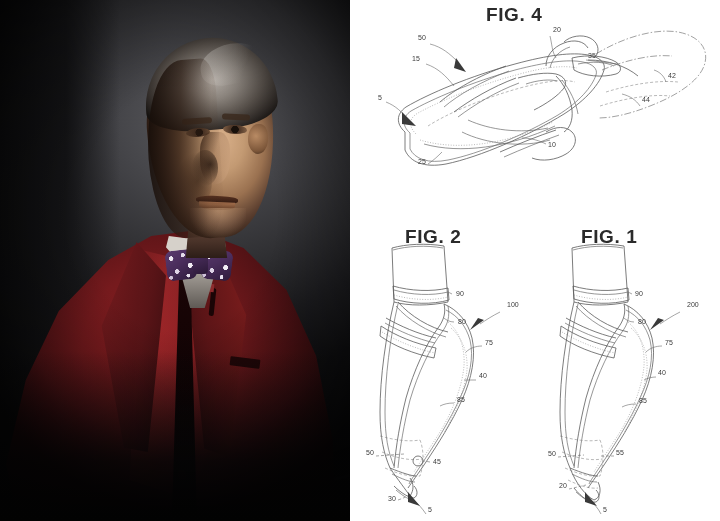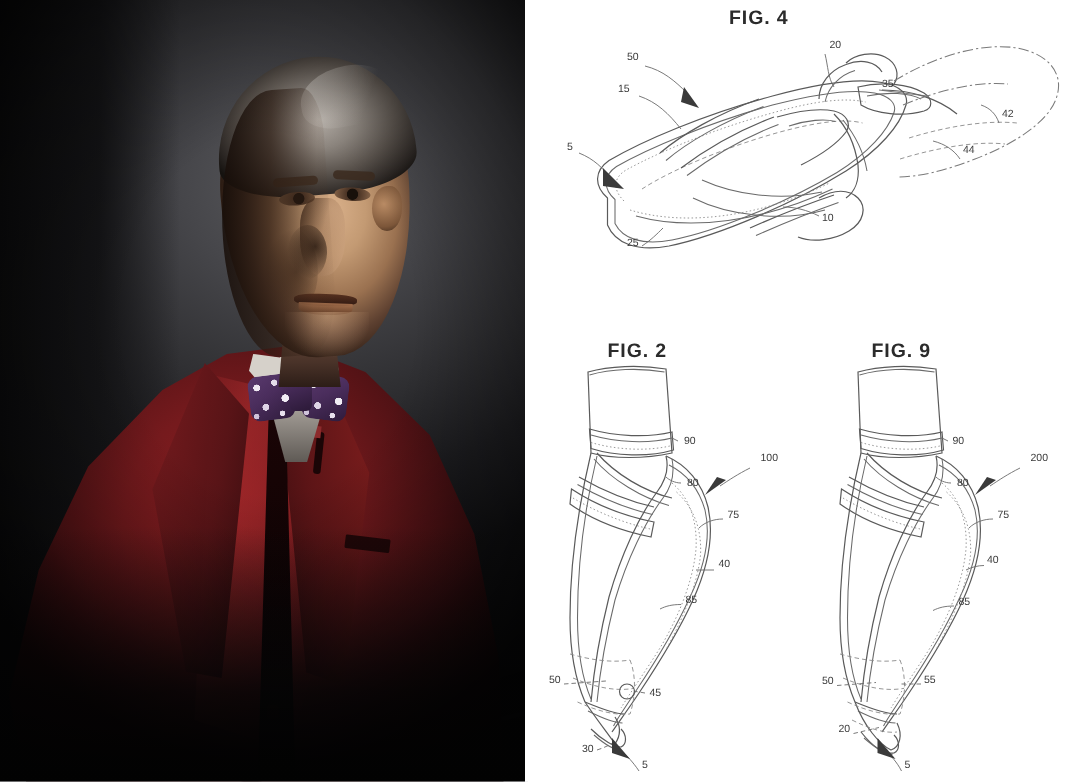--- a/index.html
+++ b/index.html
@@ -115,21 +115,21 @@
     background:radial-gradient(ellipse at 60% 50%,rgba(40,24,15,0.55),rgba(40,24,15,0) 70%);}
   #photo-vignette{inset:0;width:350px;height:521px;pointer-events:none;
     background:radial-gradient(ellipse 240px 300px at 180px 210px,rgba(0,0,0,0) 40%,rgba(0,0,0,0.35) 78%,rgba(0,0,0,0.7) 100%);}
 
   
   #divider{position:absolute;left:350px;top:0;width:2px;height:521px;background:#c9c9c9;}
 
   
   #sheet{position:relative;width:368px;height:521px;background:#ffffff;}
   .fig-title{position:absolute;font-family:"Liberation Sans",sans-serif;font-weight:bold;
-    font-size:13px;color:#2b2b2b;letter-spacing:.6px;white-space:nowrap;}
+    font-size:19px;color:#2b2b2b;letter-spacing:.6px;white-space:nowrap;}
   #fig4-title{left:136px;top:4px;}
   #fig5-title{left:55px;top:226px;}
   #fig6-title{left:231px;top:226px;}
   .fig-svg{position:absolute;}
   #fig4-svg{left:0px;top:14px;}
   #fig5-svg{left:2px;top:240px;}
   #fig6-svg{left:178px;top:240px;}
   .ref{font-family:"Liberation Sans",sans-serif;font-size:7px;fill:#3a3a3a;}
   .ln{fill:none;stroke:#5a5a5a;stroke-width:0.8;}
   .ln2{fill:none;stroke:#6a6a6a;stroke-width:0.7;}
@@ -189,21 +189,21 @@
     <div class="ph-layer" id="backdrop-dark-bottom"></div>
     <div class="ph-layer" id="photo-vignette"></div>
   </div>
 
   <div id="divider"></div>
 
   <div id="sheet">
 
     <div class="fig-title" id="fig4-title">FIG. 4</div>
     <div class="fig-title" id="fig5-title">FIG. 2</div>
-    <div class="fig-title" id="fig6-title">FIG. 9</div>
+    <div class="fig-title" id="fig6-title">FIG. 1</div>
 
     <svg class="fig-svg" id="fig4-svg" width="368" height="200" viewBox="0 0 368 200">
       <g>
 
         <path class="ln" d="M55 118 C46 110 46 100 56 93 C78 80 120 62 165 50
                               C198 41 222 38 238 41 C250 43 256 49 254 56
                               C250 70 236 86 214 100 C180 121 130 143 96 150
                               C74 154 60 148 55 136 Z"></path>
         <path class="ln2" d="M60 119 C52 112 52 103 61 97 C82 85 122 68 165 56
                               C196 48 218 45 233 48 C243 50 248 55 246 61

